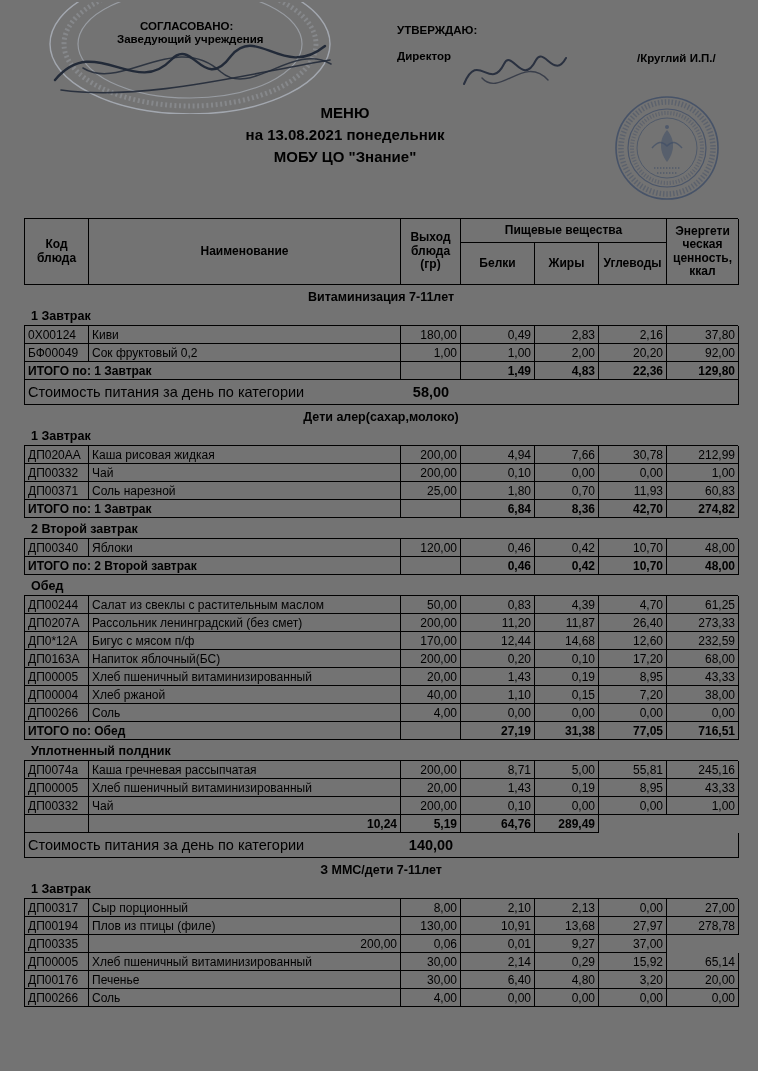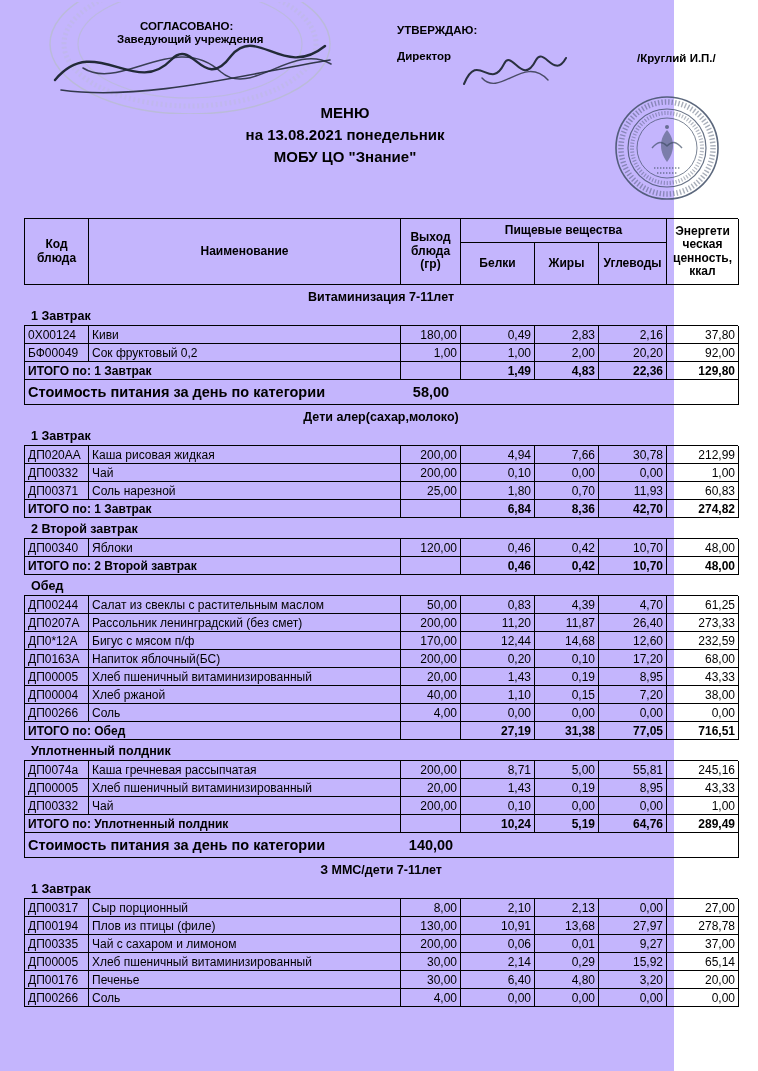--- a/index.html
+++ b/index.html
@@ -3,21 +3,21 @@
 <meta charset="utf-8">
 <style>
   * { box-sizing: border-box; }
   html, body { margin: 0; padding: 0; background: #fff; }
   body {
     width: 758px;
     font-family: "Liberation Sans", sans-serif;
     color: #000;
     -webkit-font-smoothing: antialiased;
   }
-  .page { width: 674px; min-height: 1071px; background: #c4b5fd; position: relative; }
+  .page { width: 758px; min-height: 1071px; background: #737373; position: relative; }
 
   
   .doc-header { position: relative; width: 758px; height: 218px; }
   .hdr-lbl { position: absolute; font-weight: bold; font-size: 11.5px; white-space: nowrap; }
   .agreed-label  { left: 140px; top: 20px; }
   .agreed-role   { left: 117px; top: 33px; }
   .approve-label { left: 397px; top: 24px; }
   .approve-role  { left: 397px; top: 50px; }
   .approve-name  { left: 637px; top: 52px; }
   .title-block {
@@ -74,21 +74,21 @@
   .cell.center { justify-content: center; }
 
   .row.total .cell { font-weight: bold; }
 
   .row.category { margin: 3px 0 1px; }
   .row.category .cell { font-weight: bold; font-size: 12.5px; min-height: 17px; }
   .row.meal { margin: 2px 0 1px; }
   .row.meal .cell { font-weight: bold; font-size: 12.5px; min-height: 17px; padding-left: 7px; }
 
   .row.cost > .cell { min-height: 25px; }
-  .cost .costlbl { font-weight: bold; font-size: 14.5px; border-right: none !important; }
+  .cost .costlbl { font-weight: normal; font-size: 14.5px; border-right: none !important; }
   .cost .costval { font-weight: bold; font-size: 14.5px; justify-content: center; border-right: none !important; }
 </style>
 </head>
 <body>
 
 <div class="page">
 
   <div class="doc-header">
 
     <svg class="left-stamp-sign" width="330" height="112" viewBox="0 0 330 112">
@@ -339,21 +339,20 @@
         <div class="row cols dish">
           <div class="cell code">ДП00332</div>
           <div class="cell name">Чай</div>
           <div class="cell num">200,00</div>
           <div class="cell num">0,10</div>
           <div class="cell num">0,00</div>
           <div class="cell num">0,00</div>
           <div class="cell num">1,00</div>
         </div>
         <div class="row cols total">
-          <div class="cell span2">ИТОГО по: Уплотненный полдник</div>
           <div class="cell num"></div>
           <div class="cell num">10,24</div>
           <div class="cell num">5,19</div>
           <div class="cell num">64,76</div>
           <div class="cell num">289,49</div>
         </div>
         <div class="row cols cost">
           <div class="cell span2 costlbl">Стоимость питания за день по категории</div>
           <div class="cell costval">140,00</div>
           <div class="cell rest"></div>
@@ -377,21 +376,20 @@
           <div class="cell code">ДП00194</div>
           <div class="cell name">Плов из птицы (филе)</div>
           <div class="cell num">130,00</div>
           <div class="cell num">10,91</div>
           <div class="cell num">13,68</div>
           <div class="cell num">27,97</div>
           <div class="cell num">278,78</div>
         </div>
         <div class="row cols dish">
           <div class="cell code">ДП00335</div>
-          <div class="cell name">Чай с сахаром и  лимоном</div>
           <div class="cell num">200,00</div>
           <div class="cell num">0,06</div>
           <div class="cell num">0,01</div>
           <div class="cell num">9,27</div>
           <div class="cell num">37,00</div>
         </div>
         <div class="row cols dish">
           <div class="cell code">ДП00005</div>
           <div class="cell name">Хлеб пшеничный витаминизированный</div>
           <div class="cell num">30,00</div>

